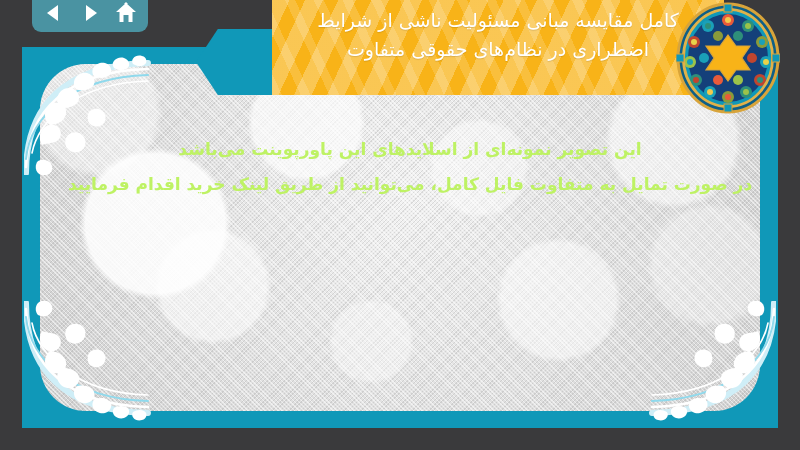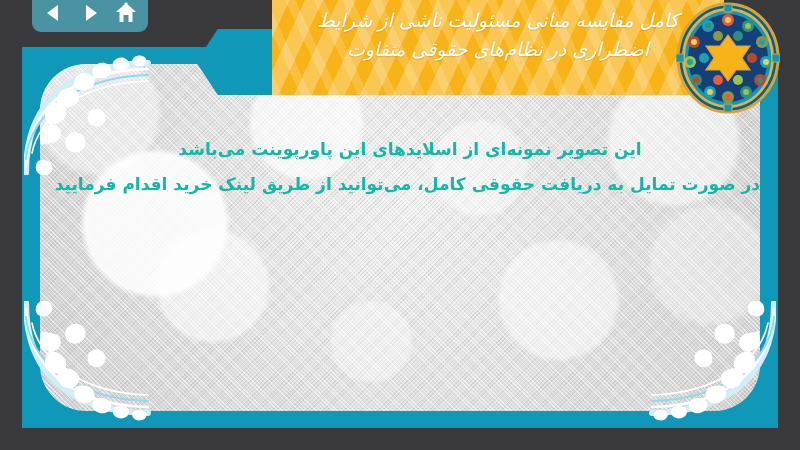--- a/index.html
+++ b/index.html
@@ -61,21 +61,20 @@
   .banner-tail{
     position:absolute;left:196px;top:29px;width:84px;height:66px;
     background:#1098b8;
     clip-path:polygon(100% 0, 100% 100%, 26% 100%, 0 50%, 26% 0);
   }
   .title{
     color:#ffffff;font-size:19px;line-height:29px;font-weight:400;
     text-align:center;width:430px;margin:0;letter-spacing:0;
     transform:translateY(-13px);
     text-shadow:0 1px 1px rgba(0,0,0,.12);
-    font-style:italic;
   }
 
   
   .medallion{position:absolute;right:20px;top:2px;width:104px;height:112px;}
   .medallion svg{display:block;width:100%;height:100%;}
 
   
   .navbar{
     position:absolute;left:32px;top:-16px;width:116px;height:48px;
     background:#4a93a2;border-radius:9px;
@@ -84,21 +83,21 @@
   }
   .navbtn{
     width:24px;height:24px;display:flex;align-items:center;justify-content:center;
     cursor:pointer;
   }
   .navbtn svg{display:block;}
 
   
   .body-text{
     position:absolute;left:60px;top:132px;width:700px;
-    text-align:center;color:#14b8a6;
+    text-align:center;color:#bef264;
     font-size:17px;line-height:35px;font-weight:700;
   }
   .body-text p{margin:0;white-space:nowrap;}
 </style>
 </head>
 <body>
 
 <div id="slide">
 
   <div class="frame"></div>
@@ -265,16 +264,16 @@
       <svg width="22" height="22" viewBox="0 0 22 22">
         <path d="M11 1 L21 10 L17.5 10 L17.5 20 L4.5 20 L4.5 10 L1 10 Z" fill="#ffffff"></path>
         <rect x="8.5" y="13" width="5" height="7" fill="#4a93a2"></rect>
         <path d="M11 0 L13 2 L9 2 Z" fill="#ffffff"></path>
       </svg>
     </div>
   </div>
 
   <div class="body-text">
     <p>این تصویر نمونه‌ای از اسلایدهای این پاورپوینت می‌باشد</p>
-    <p>در صورت تمایل به دریافت حقوقی کامل، می‌توانید از طریق لینک خرید اقدام فرمایید</p>
+    <p>در صورت تمایل به متفاوت فایل کامل، می‌توانید از طریق لینک خرید اقدام فرمایید</p>
   </div>
 
 </div>
 
 </body></html>

